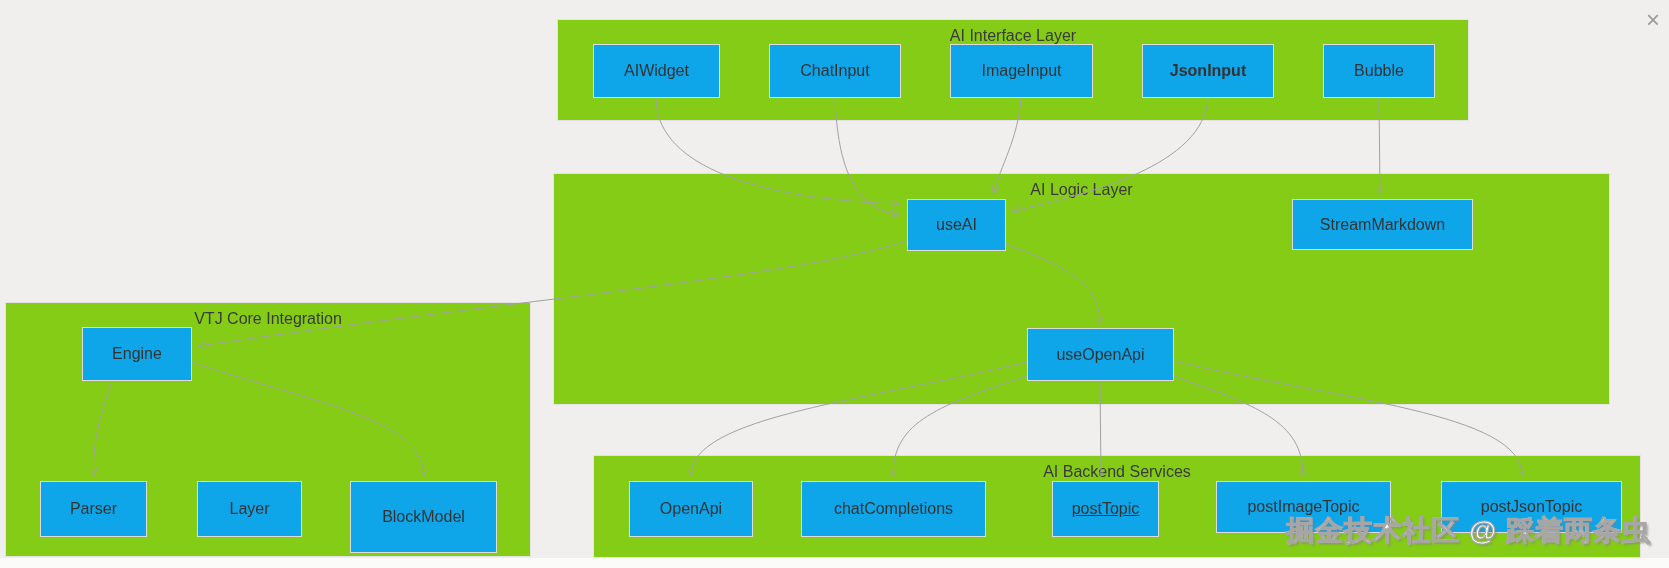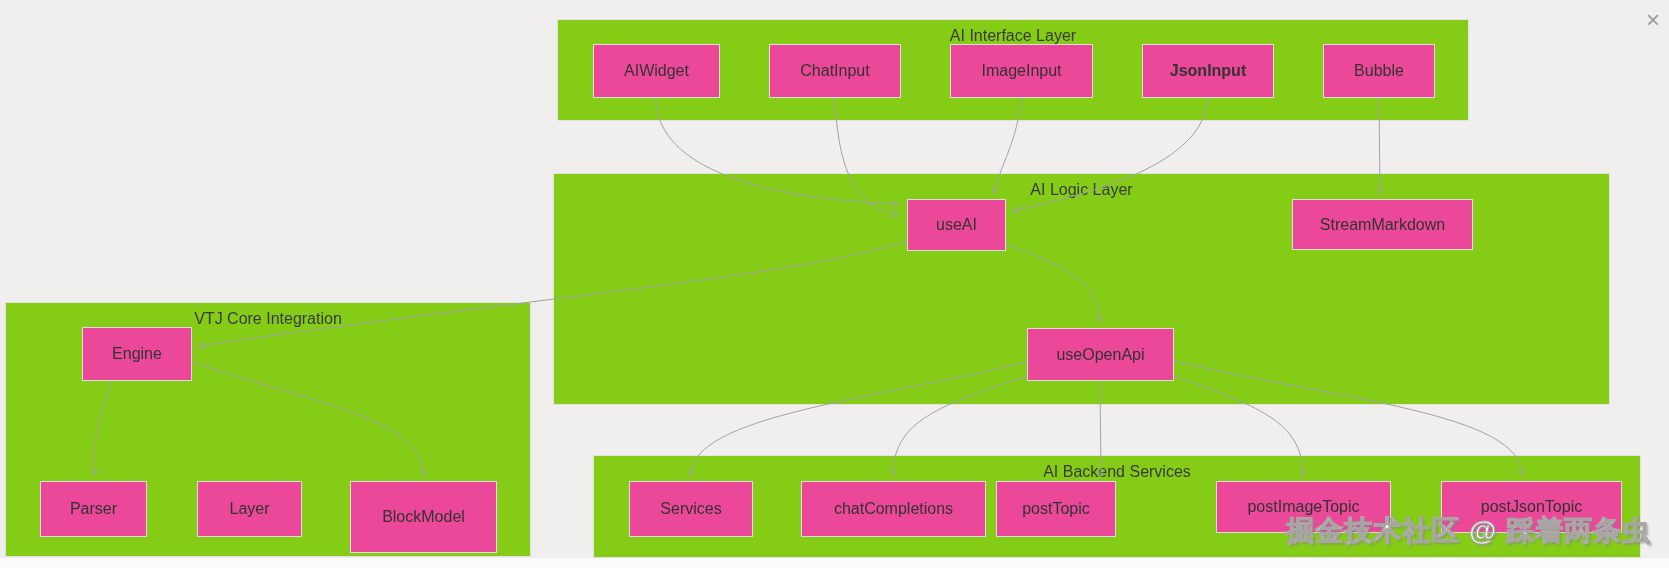--- a/index.html
+++ b/index.html
@@ -17,21 +17,21 @@
   .group-label{
     position:absolute;
     width:100%;
     text-align:center;
     top:7px;left:0;
     font-size:16px;
     color:#3a3a3a;
   }
   .node{
     position:absolute;
-    background:#ec4899;
+    background:#0ea5e9;
     border:1px solid #dcdcdc;
     box-sizing:border-box;
     display:flex;align-items:center;justify-content:center;
     font-size:16px;
     color:#333333;
     white-space:nowrap;
   }
   #edges{
     position:absolute;left:0;top:0;
     pointer-events:none;
@@ -115,21 +115,21 @@
 
 <div class="node" style="left:907px;top:199px;width:99px;height:52px;">useAI</div>
 <div class="node" style="left:1292px;top:199px;width:181px;height:51px;">StreamMarkdown</div>
 <div class="node" style="left:1027px;top:328px;width:147px;height:53px;">useOpenApi</div>
 
 <div class="node" style="left:82px;top:327px;width:110px;height:54px;">Engine</div>
 <div class="node" style="left:40px;top:481px;width:107px;height:56px;">Parser</div>
 <div class="node" style="left:197px;top:481px;width:105px;height:56px;">Layer</div>
 <div class="node" style="left:350px;top:481px;width:147px;height:72px;">BlockModel</div>
 
-<div class="node" style="left:629px;top:481px;width:124px;height:56px;">Services</div>
+<div class="node" style="left:629px;top:481px;width:124px;height:56px;">OpenApi</div>
 <div class="node" style="left:801px;top:481px;width:185px;height:56px;">chatCompletions</div>
-<div class="node" style="left:996px;top:481px;width:120px;height:56px;">postTopic</div>
+<div class="node" style="left:1052px;top:481px;width:107px;height:56px;text-decoration:underline;">postTopic</div>
 <div class="node" style="left:1216px;top:481px;width:175px;height:52px;">postImageTopic</div>
 <div class="node" style="left:1441px;top:481px;width:181px;height:52px;">postJsonTopic</div>
 
 <div class="close-btn">×</div>
 
 <div class="watermark">掘金技术社区 @ 踩着两条虫</div>
 
 </body></html>

